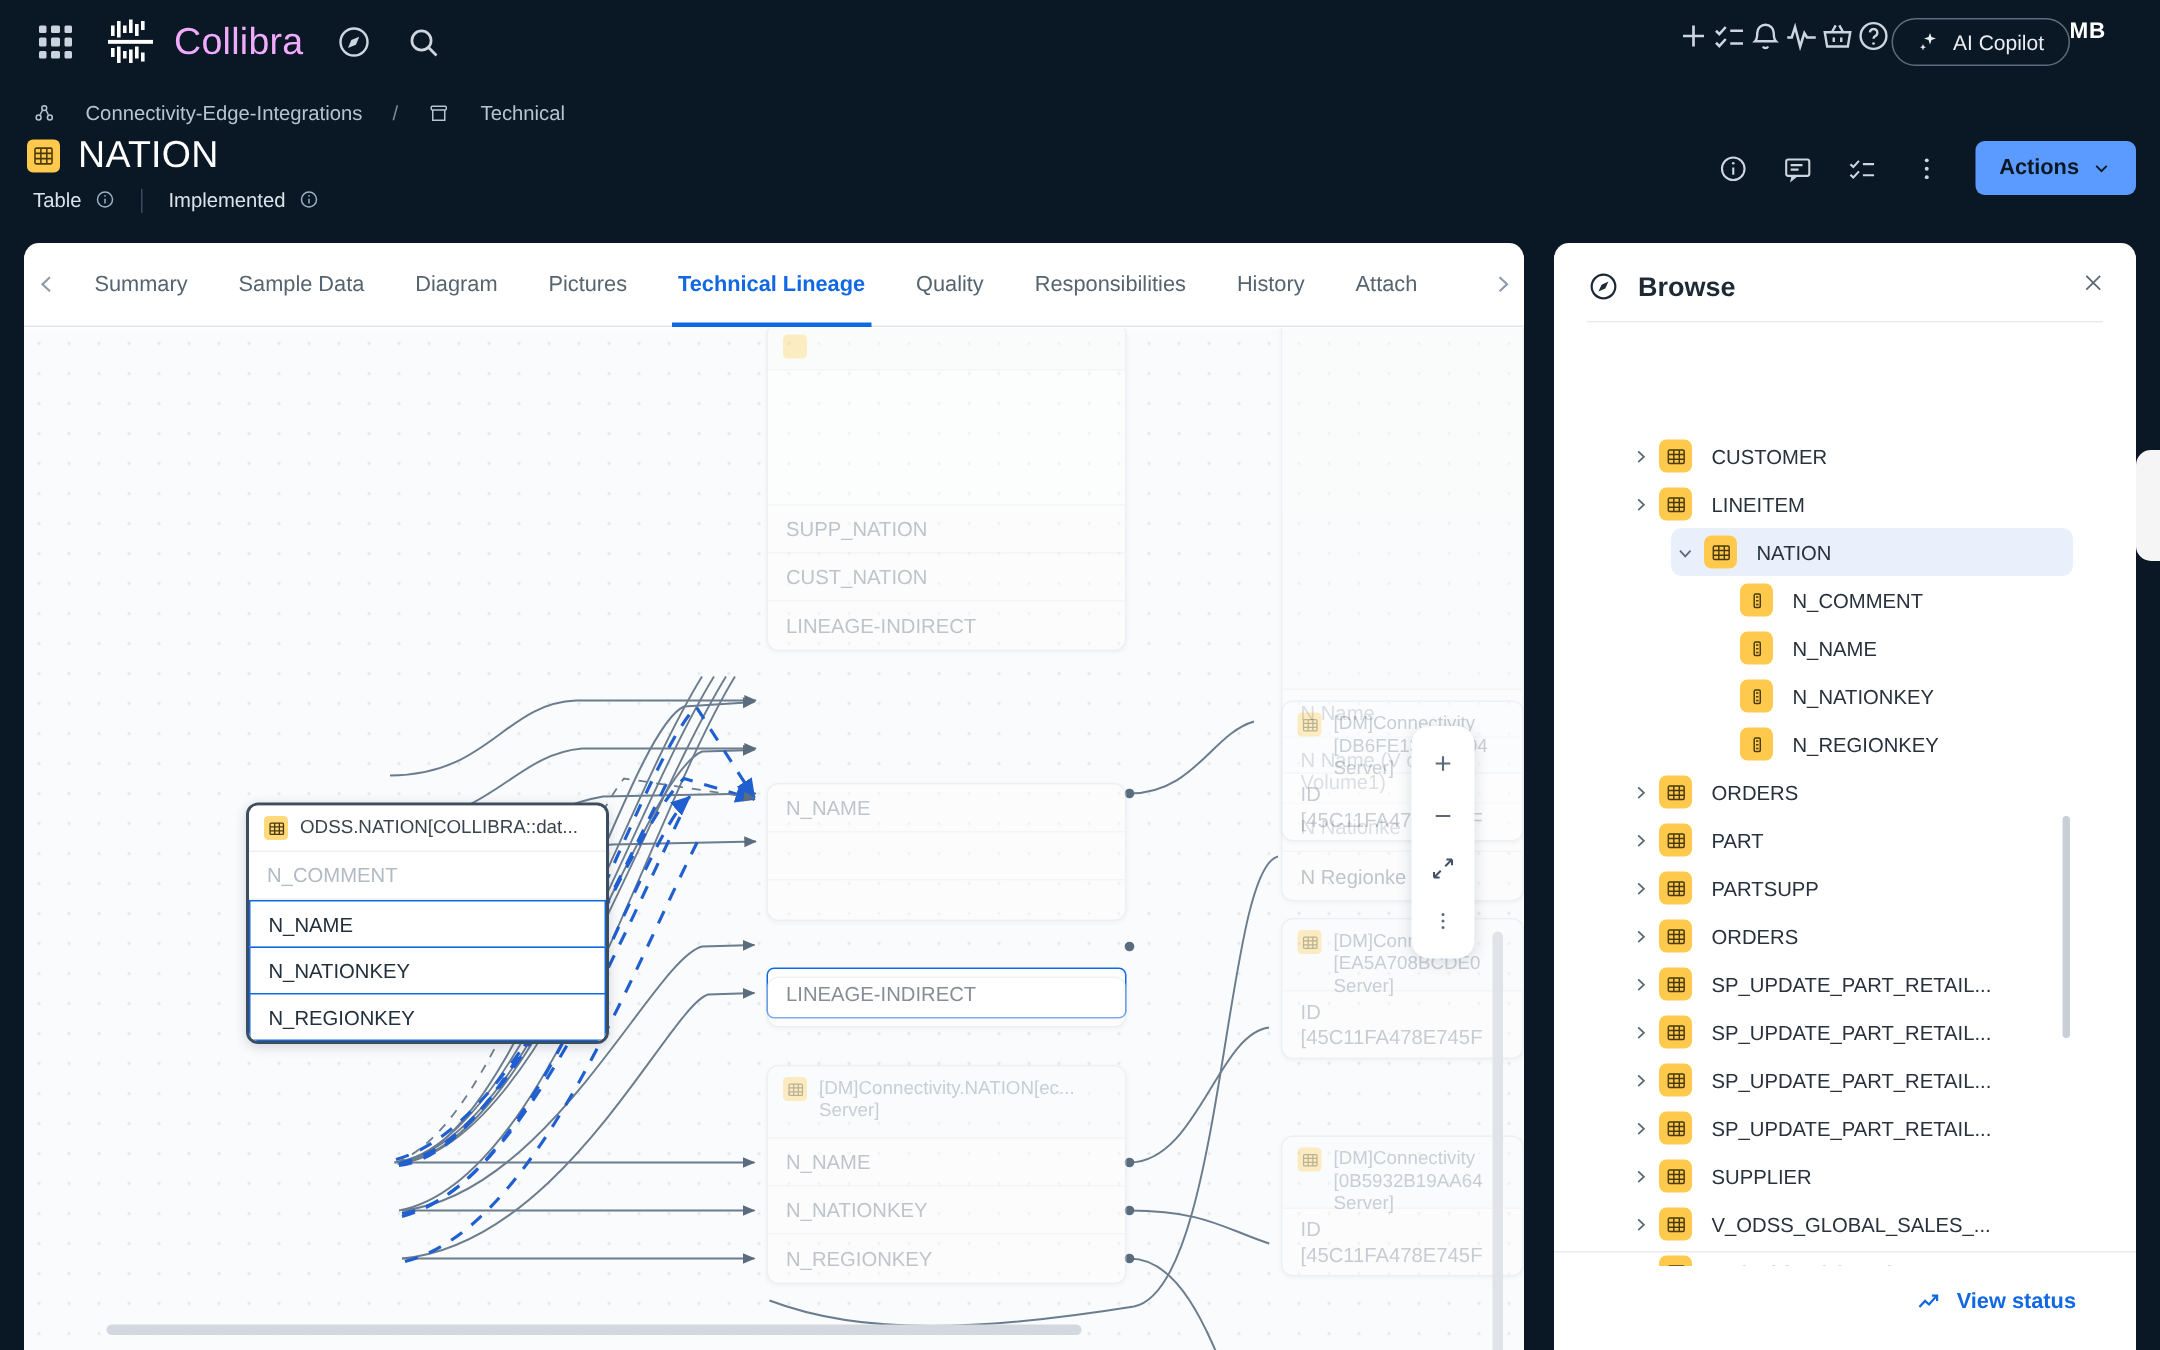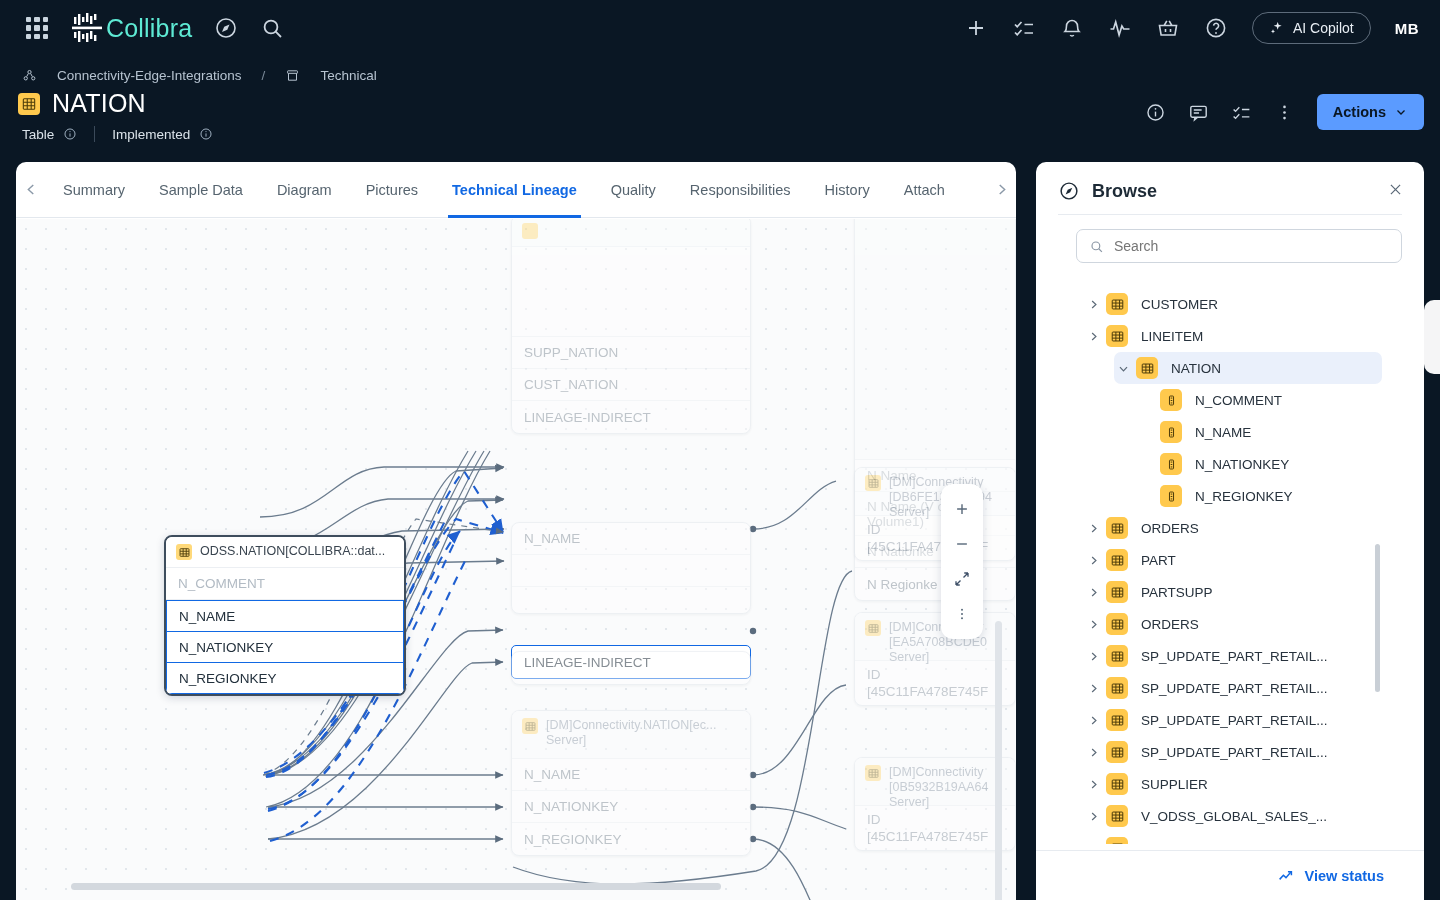--- a/index.html
+++ b/index.html
@@ -15,40 +15,40 @@
   .topnav {
     position: absolute; left: 0; top: 0; width: 1440px; height: 56px;
     background: #0a1724; display: flex; align-items: center;
   }
   .grid-icon { margin-left: 26px; width: 22px; height: 22px;
     display: grid; grid-template-columns: repeat(3,1fr); grid-template-rows: repeat(3,1fr);
     gap: 3px; cursor: pointer; }
   .grid-icon i { background: #c9d4de; border-radius: 1px; display:block; }
   .brand { display: flex; align-items: center; margin-left: 22px; cursor: pointer; }
   .brand-logo { width: 34px; height: 34px; }
-  .brand-name { color: #5eead4; font-size: 25px; letter-spacing: .2px; margin-left: 2px; font-weight: 400;}
+  .brand-name { color: #f0abfc; font-size: 25px; letter-spacing: .2px; margin-left: 12px; font-weight: 400;}
   .nav-ico { width: 24px; height: 24px; margin-left: 22px; cursor: pointer; color:#ccd6e0;}
-  .nav-right { margin-left: auto; display: flex; align-items: center; padding-right: 21px; gap: 24px;}
+  .nav-right { margin-left: auto; display: flex; padding-right: 36px; }
   .nav-right .nav-ico { margin-left: 0; }
   .copilot-btn {
     display: flex; align-items: center; gap: 8px;
     border: 1px solid #5d6b7a; border-radius: 18px;
     padding: 7px 16px; color: #e8eef4; font-size: 14px; cursor: pointer;
   }
   .avatar { color: #ffffff; font-size: 15px; font-weight: 700; letter-spacing:.5px; cursor:pointer;}
 
   
   .subhead { position: absolute; left:0; top:56px; width: 1440px; height: 104px; background:#0a1724;}
   .crumbs { display:flex; align-items:center; gap:20px; padding:12px 0 0 22px; color:#b6c3d0; font-size:13.5px;}
   .crumbs .sep { color:#7b8a99; }
   .crumbs span.lnk { cursor:pointer; }
   .title-row { display:flex; align-items:center; padding: 6px 0 0 18px; }
   .title-ico { width:22px; height:22px; border-radius:4px; background:#ffc94d; display:flex; align-items:center; justify-content:center;}
   .page-title { color:#fff; font-size:25px; font-weight:400; margin-left:12px; letter-spacing:.2px;}
-  .meta-row { display:flex; align-items:center; gap:9px; padding: 8px 0 0 22px; color:#dbe3ea; font-size:13.5px;}
+  .meta-row { display:flex; gap:9px; padding: 8px 0 0 22px; color:#dbe3ea; font-size:13.5px;}
   .meta-div { width:1px; height:16px; background:#3b4a5a; margin:0 8px;}
   .subhead-actions { position:absolute; right:16px; top:38px; display:flex; align-items:center; gap:22px;}
   .actions-btn {
     background:#5b9bff; color:#0a1724; border:none; border-radius:6px;
     height:36px; padding:0 16px; font-size:14.5px; font-weight:600; cursor:pointer;
     display:flex; align-items:center; gap:8px; font-family:"Liberation Sans", sans-serif;
   }
 
   
   .card {
@@ -122,21 +122,21 @@
   .tnode { display:flex; align-items:center; height:32px; padding-left:48px; cursor:pointer; }
   .tnode.sel { background:#eaf0fb; border-radius:7px; margin:0 42px 0 78px; padding-left:0; }
   .tnode .chev { width:18px; color:#5c6a78; display:flex; align-items:center; justify-content:center; flex:none;}
   .tnode.sel .chev { margin-left:0; }
   .tico2 { width:22px; height:22px; border-radius:5px; background:#ffc94d; flex:none;
            display:flex; align-items:center; justify-content:center; margin-left:4px;}
   .tico2.col { background:#ffc94d; }
   .tlabel { font-size:13.5px; color:#27323d; margin-left:13px; white-space:nowrap; overflow:hidden; }
   .tnode.child { padding-left:120px; }
   .tscroll { position:absolute; right:44px; top:256px; width:5px; height:148px; background:#c9cfd6; border-radius:3px; }
-  .browse-foot { position:absolute; left:0; bottom:0; width:388px; height:50px; border-top:1px solid #e7ebf0;
+  .browse-foot { position:absolute; left:0; bottom:0; width:388px; height:66px; border-top:1px solid #e7ebf0;
                  display:flex; align-items:center; justify-content:flex-end; padding-right:40px; gap:9px;}
   .browse-foot span.lbl { color:#1168e3; font-size:14.5px; font-weight:600; cursor:pointer;}
   .rail { position:absolute; right:0; top:0; width:16px; height:900px; background:#0a1724; }
   .rail-notch { position:absolute; right:0; top:300px; width:16px; height:74px; background:#fff; border-radius:10px 0 0 10px; opacity:.96;}
 </style>
 </head>
 <body>
 
 <div id="app">
 
@@ -539,29 +539,20 @@
       </svg>
       <div class="browse-title">Browse</div>
       <span class="browse-x">
         <svg width="17" height="17" viewBox="0 0 24 24" fill="none" stroke="#5c6a78" stroke-width="1.7">
             <path d="M5.5 5.5l13 13M18.5 5.5l-13 13"></path>
           </svg>
       </span>
     </div>
     <div class="browse-rule"></div>
 
-    <div class="search-wrap">
-      <label class="search">
-        <svg width="15" height="15" viewBox="0 0 24 24" fill="none" stroke="#8c98a6" stroke-width="1.9">
-            <circle cx="11" cy="11" r="6.2"></circle>
-            <path d="M15.6 15.6L20.6 20.6"></path>
-          </svg>
-        <input placeholder="Search" style="">
-      </label>
-    </div>
 
     <div class="tree">
       <div class="tnode">
         <span class="chev">
             <svg width="13" height="13" viewBox="0 0 24 24" fill="none" stroke="#5c6a78" stroke-width="2.2">
               <path d="M9.5 5.5l7 6.5-7 6.5"></path>
             </svg>
           </span>
         <span class="tico2">
             <svg width="13" height="13" viewBox="0 0 16 16" fill="none" stroke="#4a3a08" stroke-width="1.2">

